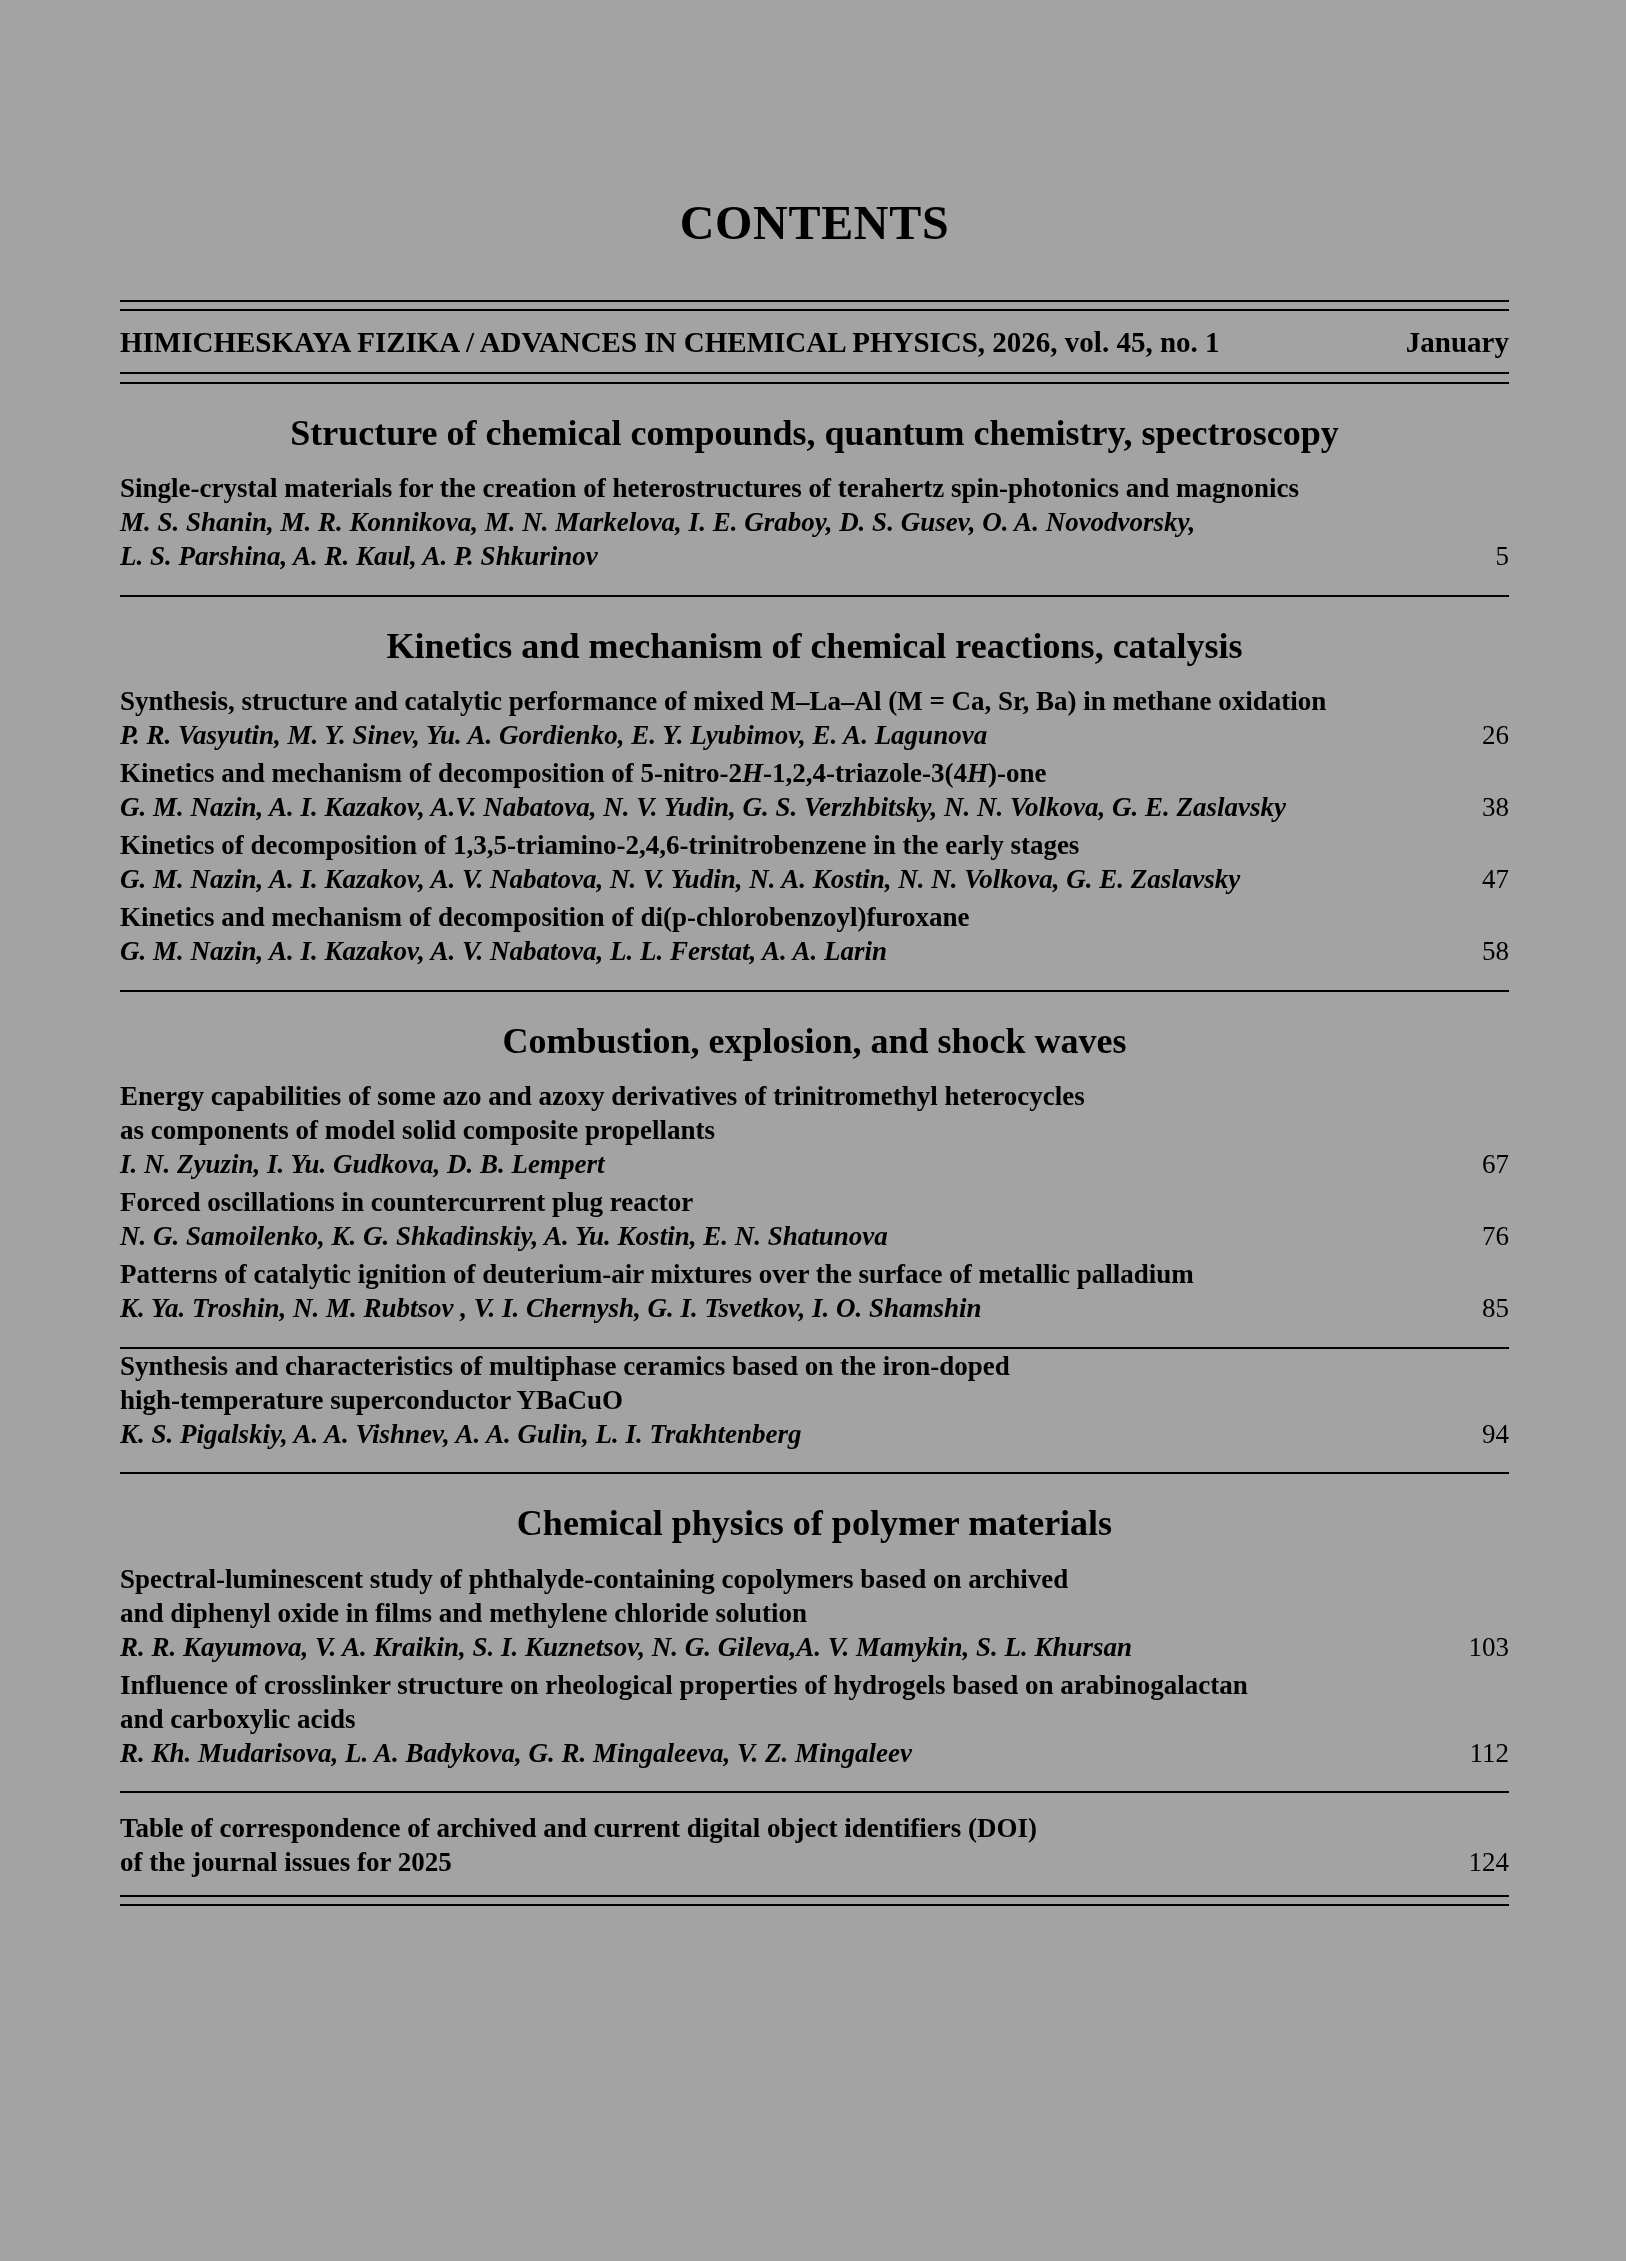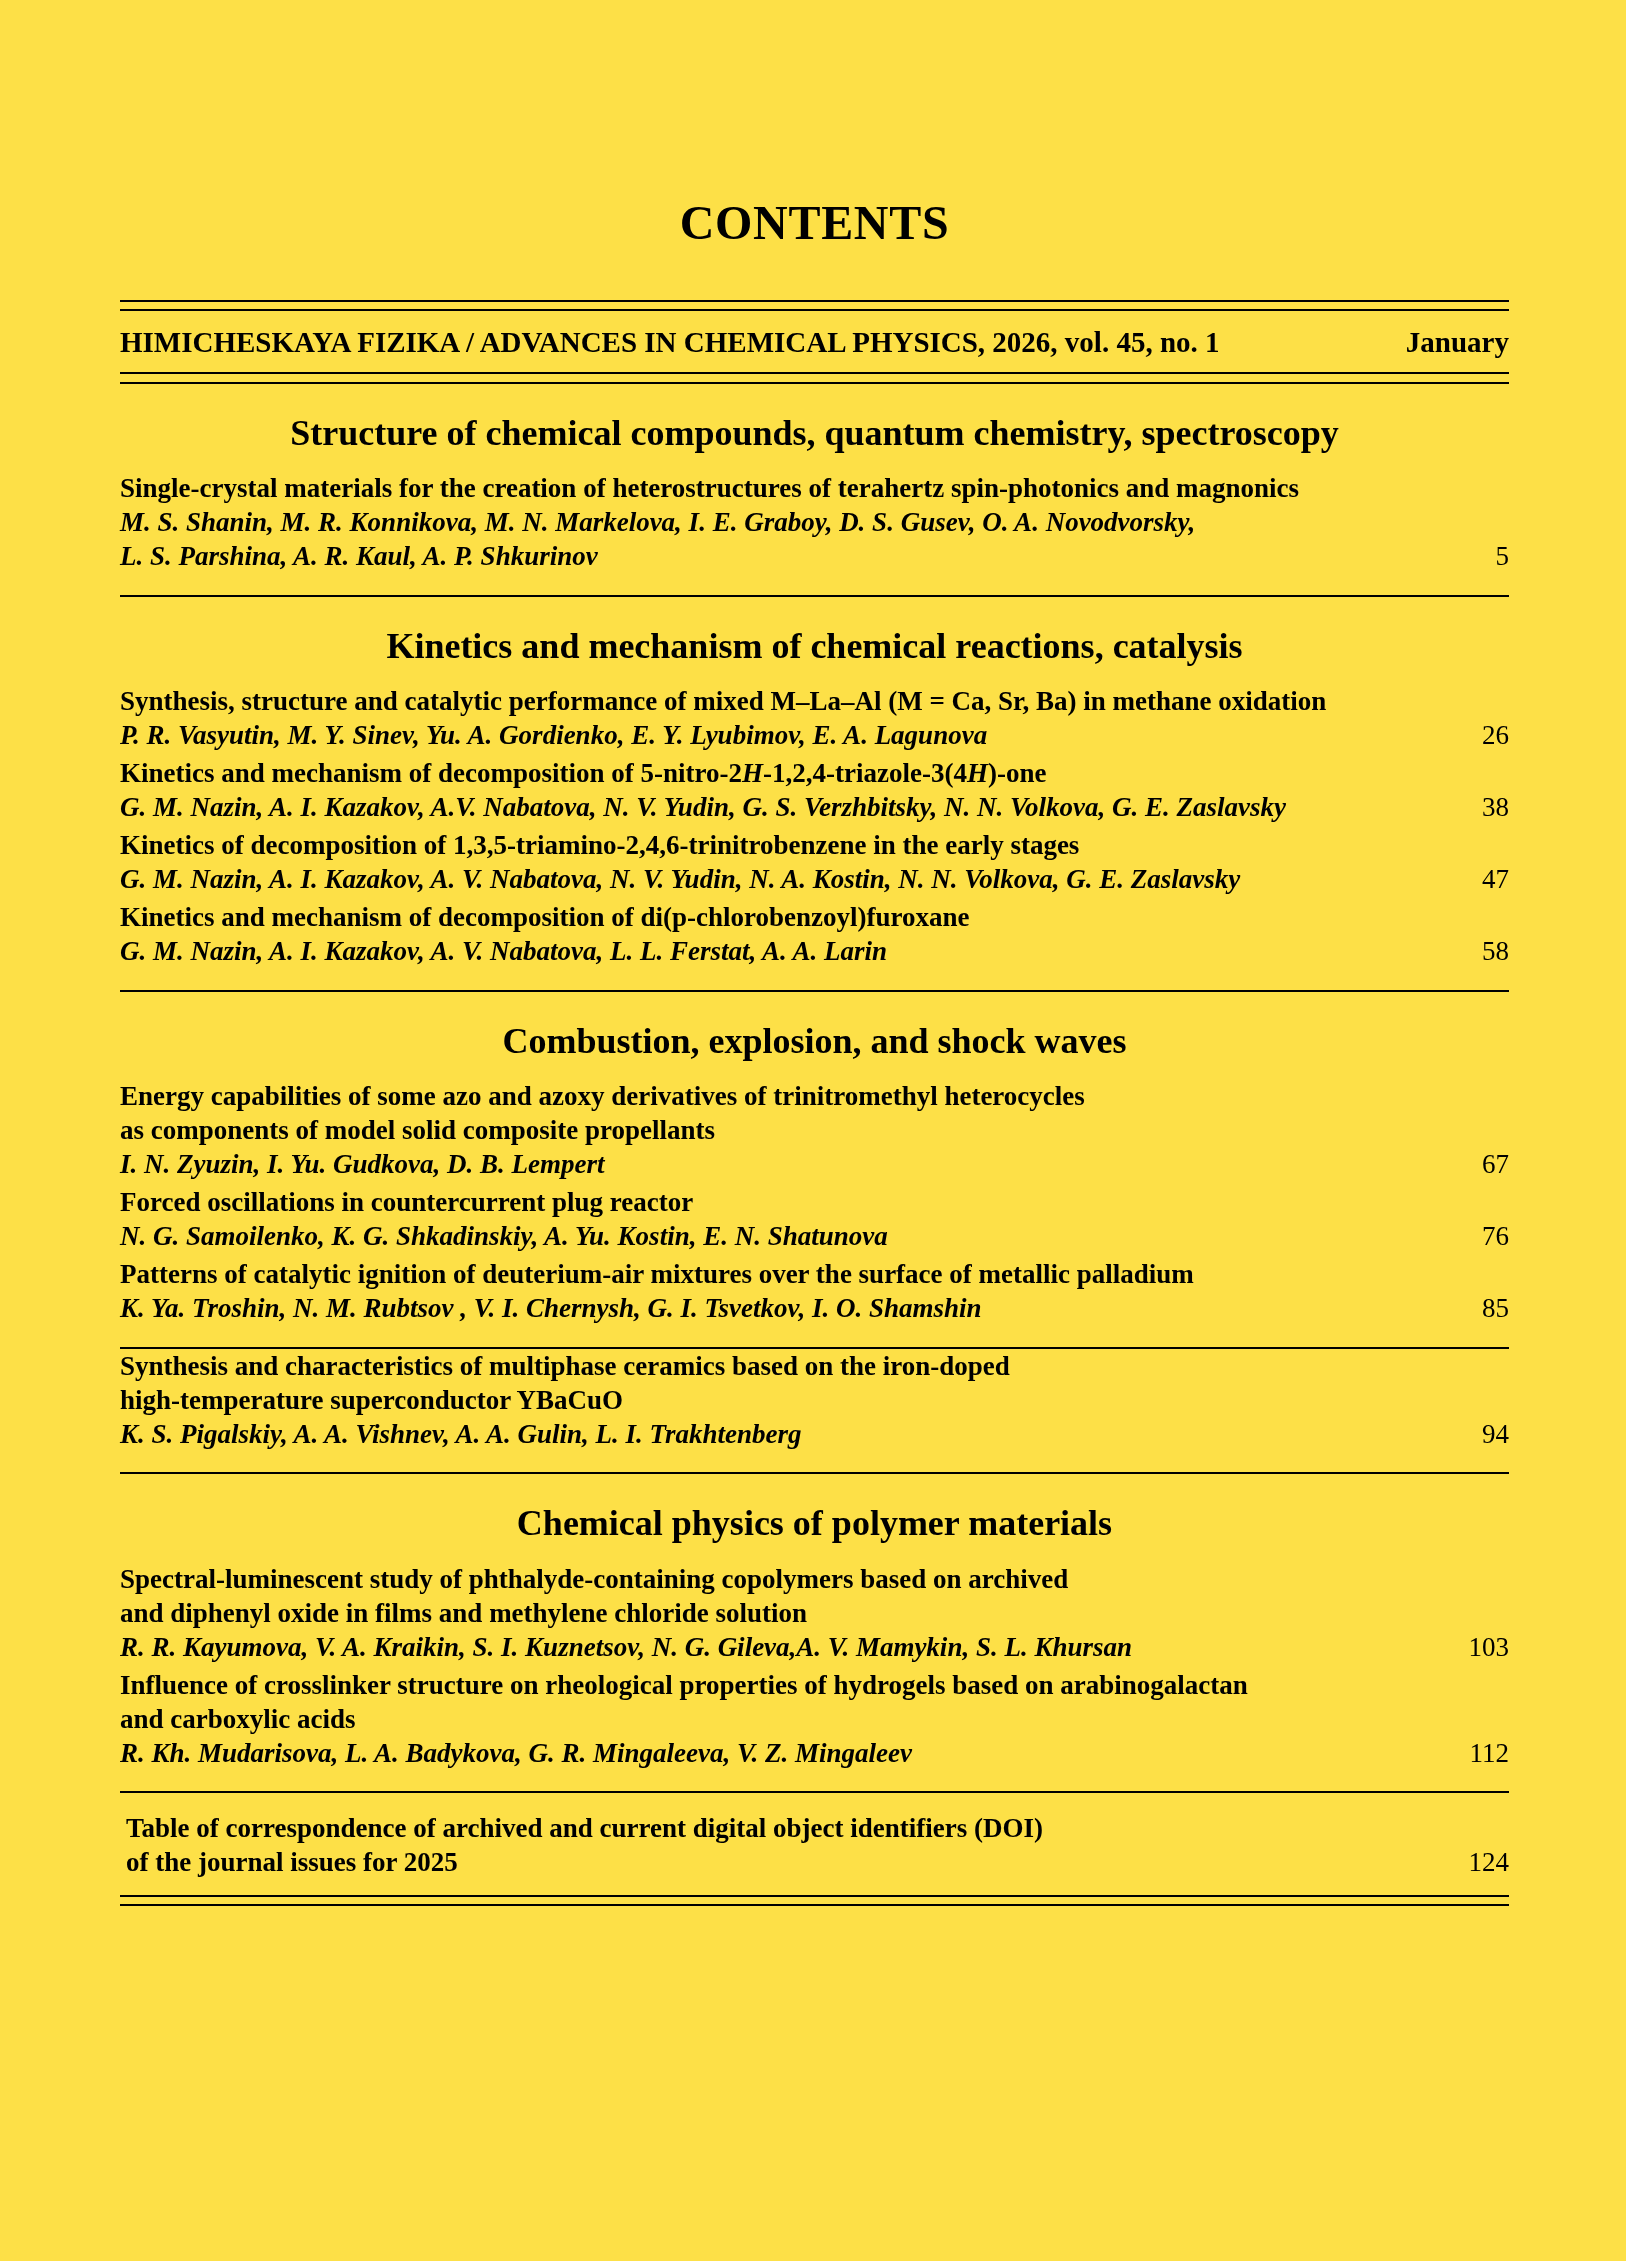--- a/index.html
+++ b/index.html
@@ -1,20 +1,20 @@
 <!DOCTYPE html>
 <html style="font-size:10.7px"><head>
 <meta charset="utf-8">
 <style>
   html, body { margin: 0; padding: 0; background: #888; }
   .page {
     position: relative;
     width: 1626px;
     height: 2261px;
-    background: #fde047;
+    background: #a3a3a3;
     color: #000000;
     font-family: "Liberation Serif", "DejaVu Serif", serif;
     font-size: 27px;
     line-height: 34px;
     overflow: hidden;
     margin: 0 auto;
   }
   .content {
     position: absolute;
     left: 120px;
@@ -59,21 +59,21 @@
   .entry-text { flex: 1 1 auto; min-width: 0; font-weight: bold; }
   .title-line { font-style: normal; }
   .author-line { font-style: italic; }
   .page-num {
     flex: 0 0 54px;
     width: 54px;
     text-align: right;
     align-self: flex-end;
     padding-left: 10.7px;
   }
-  .footer-entry { margin-top: 17.5px; margin-left: 6px; }
+  .footer-entry { margin-top: 17.5px; }
   .final-rule { margin-top: 16px; }
 </style>
 </head>
 <body>
 
 <div class="page">
   <div class="content">
 
     <h1 class="contents-title">CONTENTS</h1>
 

